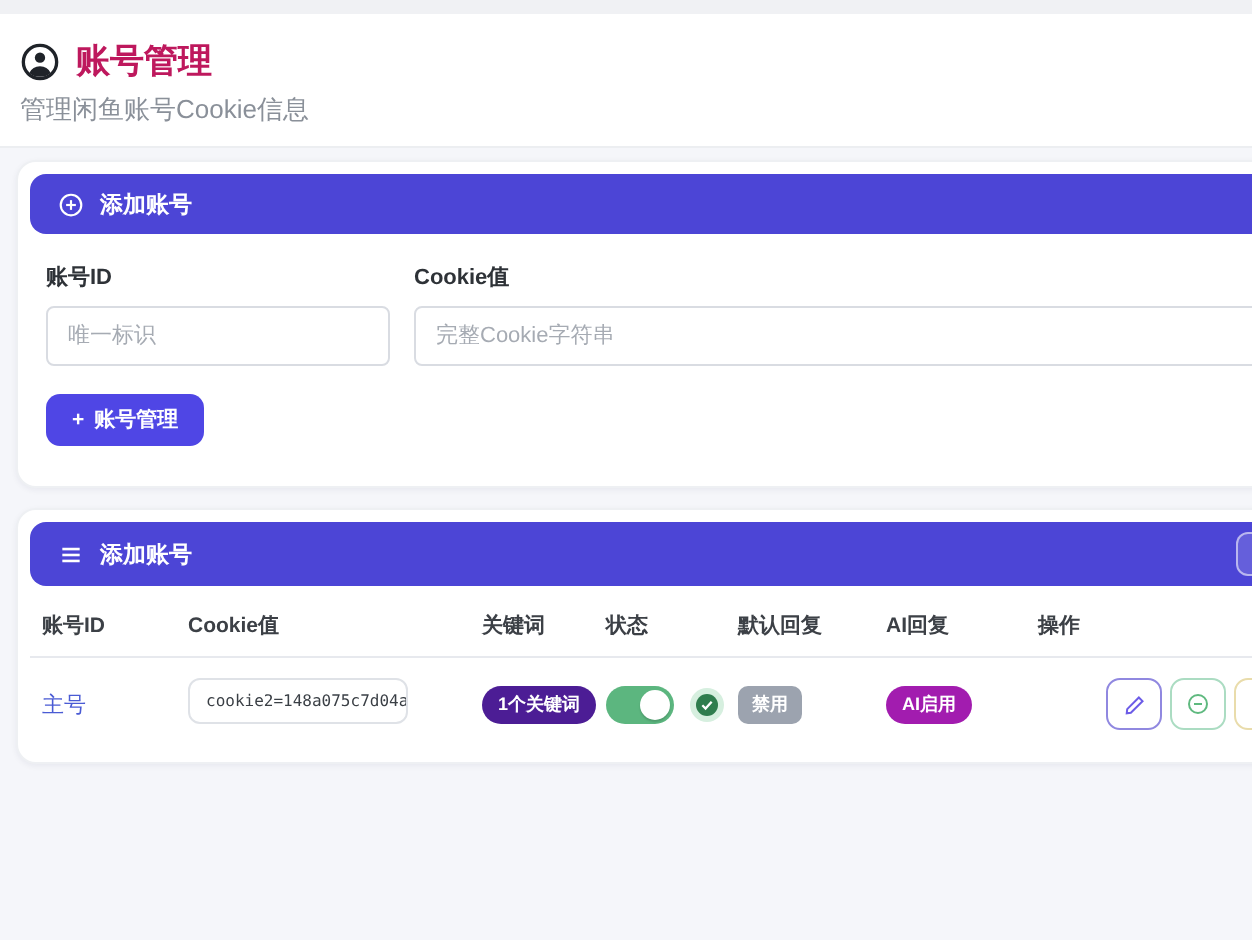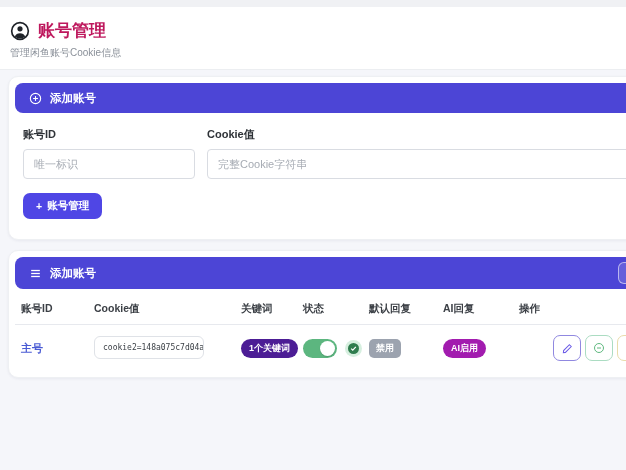--- a/index.html
+++ b/index.html
@@ -7,21 +7,21 @@
   body {
     width: 626px; height: 470px; overflow: hidden;
     background: #ffffff;
     font-family: "Liberation Sans", "DejaVu Sans", sans-serif;
     color: #1f2329;
   }
   .top-strip { height: 7px; background: #f0f1f4; }
   .page-header { background: #fff; padding: 12px 10px 9px 10px; border-bottom: 1px solid #eceef1; }
   .title-row { display: flex; align-items: center; gap: 8px; }
   .title-row h1 { margin: 0; font-size: 17px; font-weight: bold; color: #be185d; }
-  .subtitle { margin-top: 4px; font-size: 10px; color: #8a9099; }
+  .subtitle { margin-top: 4px; font-size: 13px; color: #8a9099; }
 
   .content { background: #f5f6fa; height: 407px; padding: 6px 0 0 8px; }
 
   .card {
     width: 700px; background: #fff; border: 1px solid #eef0f3; border-radius: 10px;
     padding: 6px; box-shadow: 0 1px 3px rgba(20,20,60,0.06);
   }
   .card + .card { margin-top: 10px; }
 
   .card-header {
@@ -55,21 +55,21 @@
   }
 
   table { width: 100%; border-collapse: collapse; table-layout: fixed; margin-top: 4px; }
   th {
     text-align: left; font-size: 10.5px; font-weight: bold; color: #3c4046;
     padding: 9px 4px 8px 4px; border-bottom: 1px solid #e7e9ee;
   }
   th:first-child, td:first-child { padding-left: 6px; }
   td { padding: 10px 4px; vertical-align: middle; font-size: 11px; }
 
-  .account-id { color: #4a5bd4; font-weight: bold; font-size: 11px; }
+  .account-id { color: #4a5bd4; font-weight: normal; font-size: 11px; }
   .cookie-box {
     display: inline-block; border: 1px solid #dfe2e7; border-radius: 6px;
     padding: 6px 8px; background: #fff; max-width: 110px; overflow: hidden;
     font-family: "DejaVu Sans Mono", monospace; font-size: 8px; color: #3a3f45; white-space: nowrap;
   }
   .badge {
     display: inline-block; color: #fff; font-size: 9px; font-weight: bold;
     padding: 3px 8px; border-radius: 999px; white-space: nowrap;
   }
   .badge-keywords { background: #4c1d95; }

